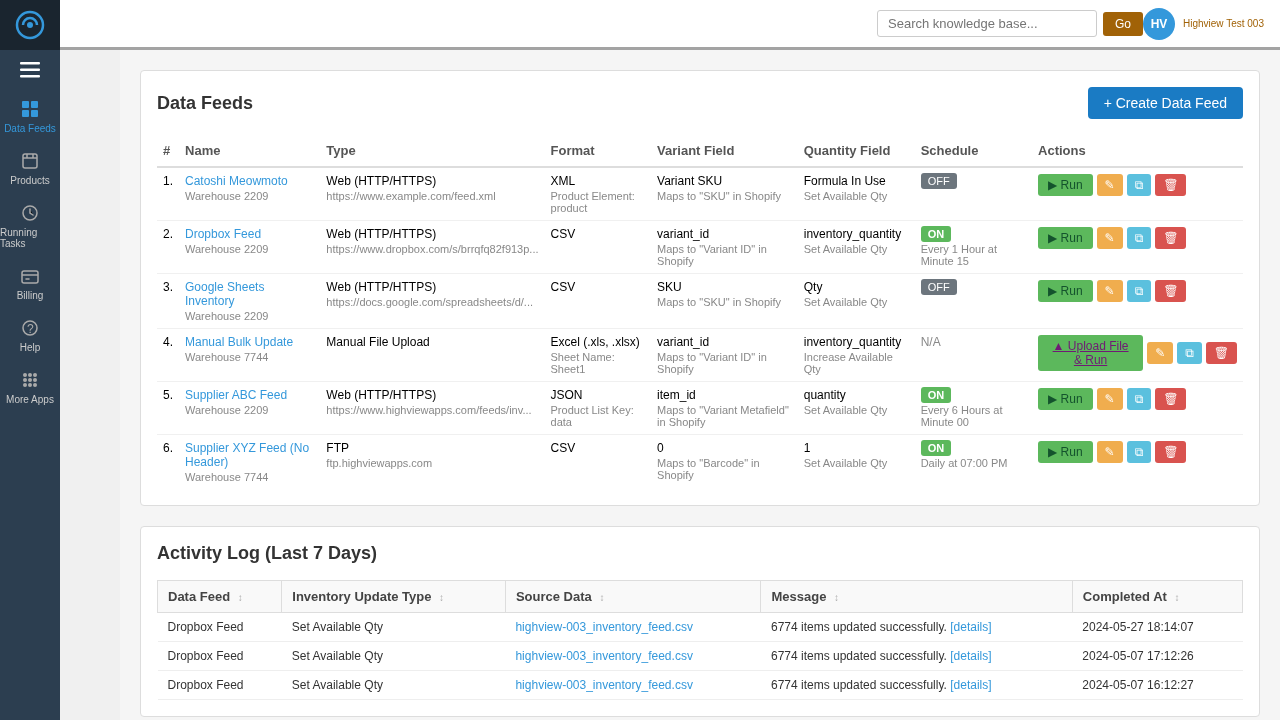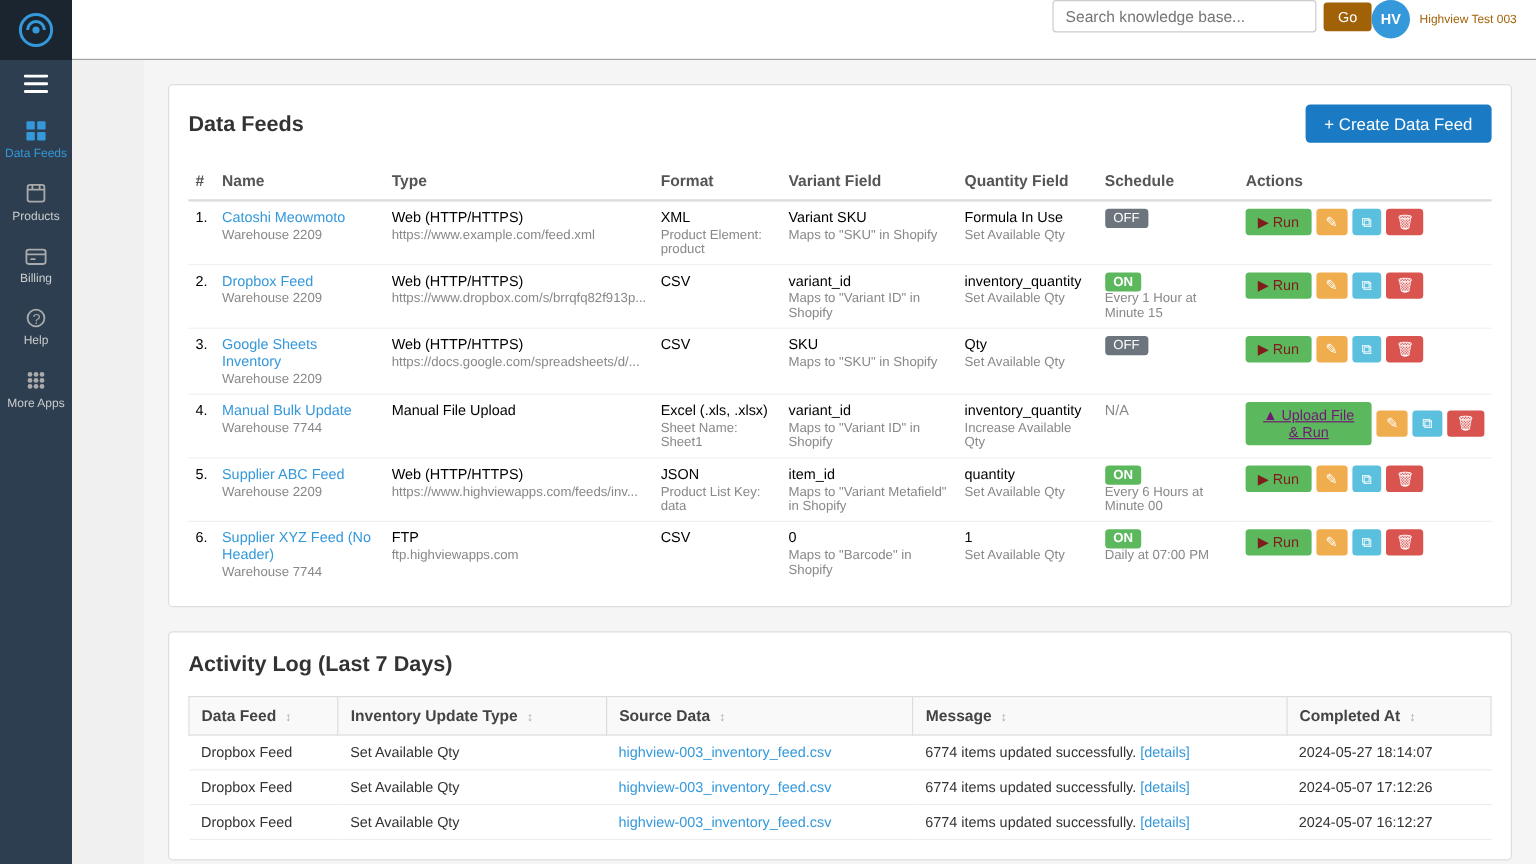--- a/index.html
+++ b/index.html
@@ -55,24 +55,24 @@
 
     
     .topbar {
       position: absolute;
       top: 0;
       left: 60px;
       right: 0;
       height: 50px;
       background: white;
       display: flex;
-      align-items: flex-start;
+      align-items: center;
       justify-content: flex-end;
       padding: 0 16px;
-      border-bottom: 1px solid #a3a3a3;
+      border-bottom: 3px solid #a3a3a3;
       z-index: 10;
     }
     .search-area {
       display: flex;
       align-items: center;
       gap: 6px;
     }
     .search-area input {
       border: 1px solid #ccc;
       border-radius: 3px;
@@ -188,21 +188,21 @@
       font-size: 11px;
       font-weight: normal;
     }
     .badge-na {
       color: #888;
       font-size: 12px;
     }
     .action-btns { display: flex; gap: 4px; align-items: center; }
     .btn-run {
       background: #5cb85c;
-      color: #7f1d1d;
+      color: #14532d;
       border: none;
       padding: 4px 10px;
       border-radius: 3px;
       cursor: pointer;
       font-size: 12px;
       display: flex;
       align-items: center;
       gap: 3px;
     }
     .btn-upload {
@@ -334,20 +334,29 @@
       <svg width="20" height="20" viewBox="0 0 20 20">
         <rect x="3" y="3" width="14" height="14" rx="2" stroke="#aaa" stroke-width="1.5" fill="none"></rect>
         <path d="M3 7h14" stroke="#aaa" stroke-width="1.5"></path>
         <path d="M7 3v4" stroke="#aaa" stroke-width="1.5"></path>
         <path d="M13 3v4" stroke="#aaa" stroke-width="1.5"></path>
       </svg>
     </div>
     <span>Products</span>
   </div>
 
+  <div class="sidebar-item">
+    <div class="sidebar-icon">
+      <svg width="20" height="20" viewBox="0 0 20 20">
+        <circle cx="10" cy="10" r="7" stroke="#aaa" stroke-width="1.5" fill="none"></circle>
+        <path d="M10 6v4l3 2" stroke="#aaa" stroke-width="1.5" stroke-linecap="round"></path>
+      </svg>
+    </div>
+    <span>Running Tasks</span>
+  </div>
 
   <div class="sidebar-item">
     <div class="sidebar-icon">
       <svg width="20" height="20" viewBox="0 0 20 20">
         <rect x="2" y="5" width="16" height="12" rx="2" stroke="#aaa" stroke-width="1.5" fill="none"></rect>
         <path d="M2 9h16" stroke="#aaa" stroke-width="1.5"></path>
         <path d="M6 13h3" stroke="#aaa" stroke-width="1.5" stroke-linecap="round"></path>
       </svg>
     </div>
     <span>Billing</span>

